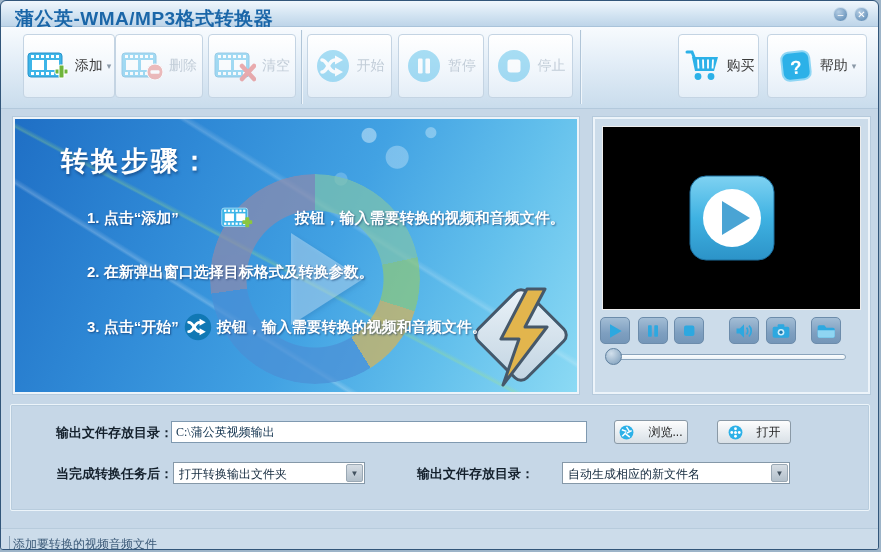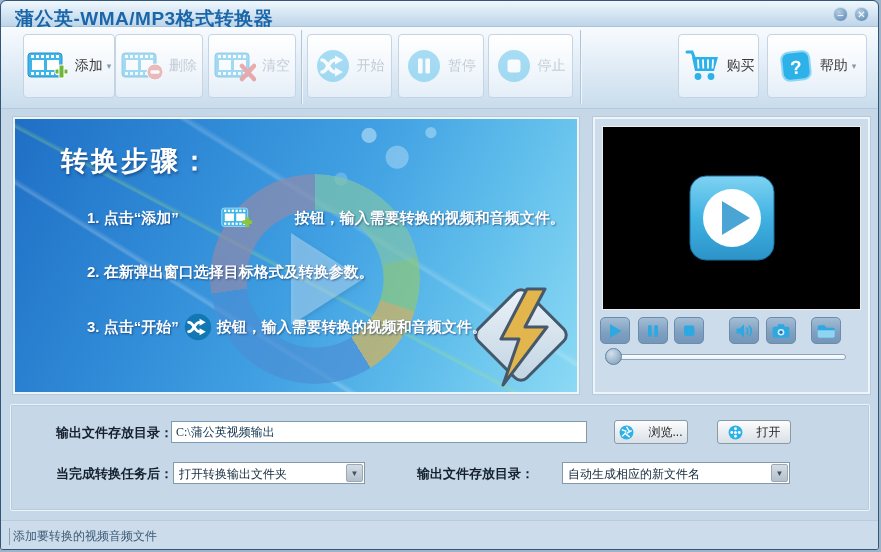--- a/index.html
+++ b/index.html
@@ -72,21 +72,21 @@
     background:#fff;font-size:12px;color:#12334f;padding:0 4px;font-family:Liberation Serif, serif;}
   .sbtn{position:absolute;top:15px;width:74px;height:24px;border:1px solid #8a99a6;border-radius:3px;
     background:linear-gradient(#fdfdfd,#e8edf1 55%,#d9e0e6);font-size:12px;color:#222;
     display:flex;align-items:center;justify-content:center;gap:14px;cursor:pointer;}
   .combo{position:absolute;height:22px;border:1px solid #8598a8;background:#fff;cursor:pointer;}
   .combo .ctext{position:absolute;left:5px;top:3px;font-size:12px;color:#13293d;white-space:nowrap;}
   .combo .carrow{position:absolute;right:1px;top:1px;bottom:1px;width:17px;
     background:linear-gradient(#d6dde4,#b3c0cb);border:1px solid #9aa8b4;border-radius:2px;
     display:flex;align-items:center;justify-content:center;font-size:8px;color:#41505e;}
   
-  .statusbar{position:absolute;left:0;bottom:0;width:100%;height:29px;background:#ccdcea;
+  .statusbar{position:absolute;left:0;bottom:0;width:100%;height:21px;background:#ccdcea;
     border-top:1px solid #b7cbdc;}
   .status-text{position:absolute;left:8px;top:7px;font-size:12px;color:#3c5a78;border-left:1px solid #8ba3b8;
     padding-left:3px;}
   svg{display:block;}
 </style>
 </head>
 <body>
 
 <div class="window">
 

